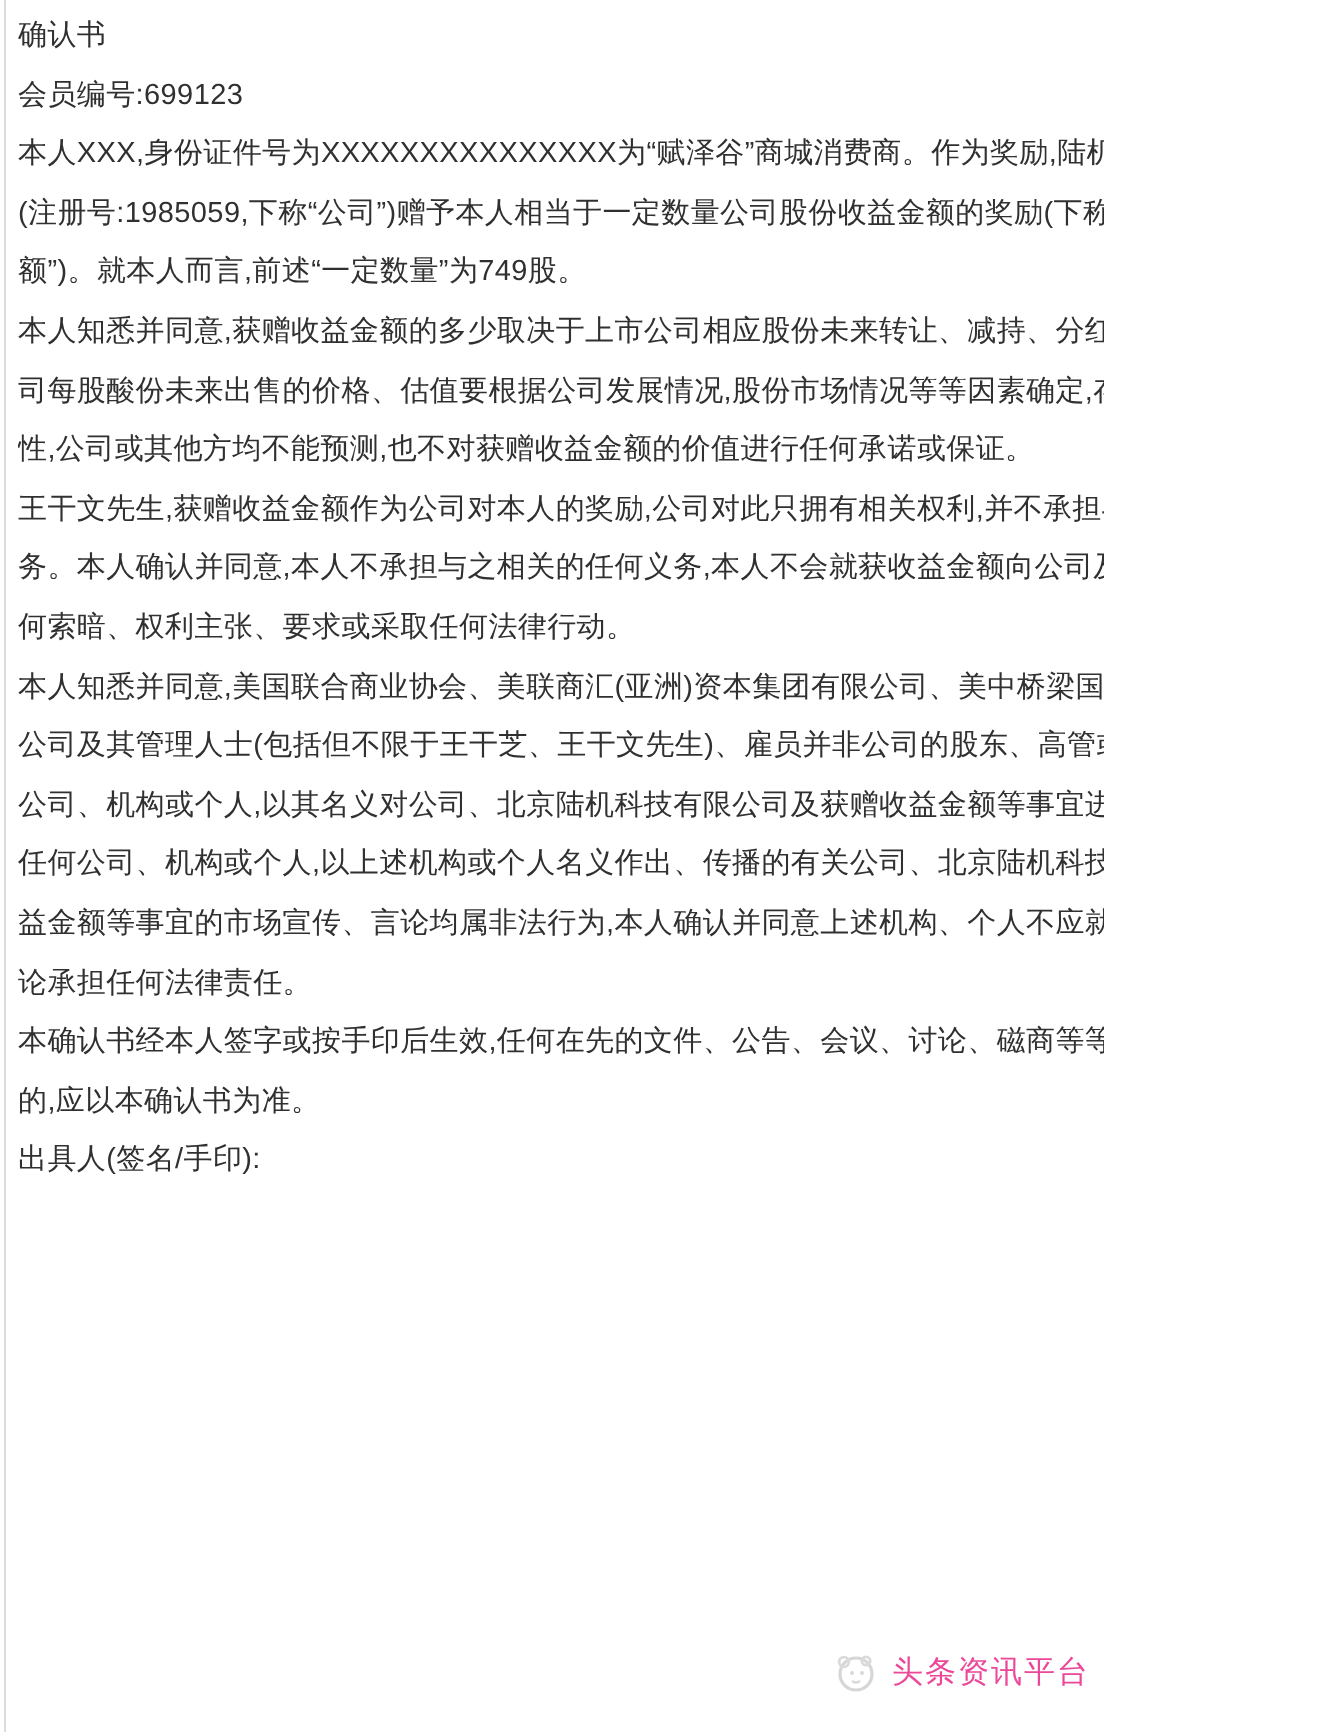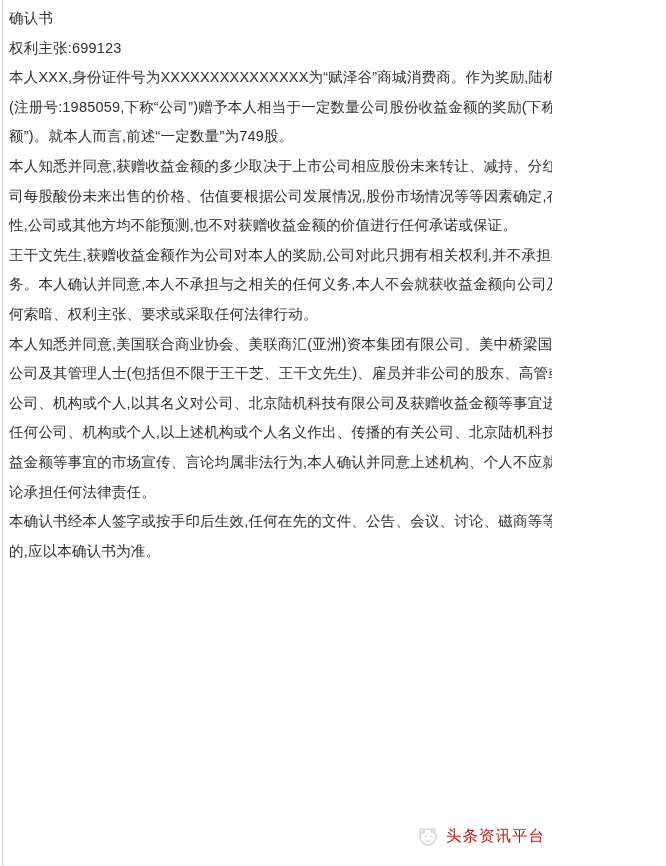--- a/index.html
+++ b/index.html
@@ -44,58 +44,59 @@
     font-weight: normal;
   }
   .watermark {
     position: absolute;
     right: 11px;
     top: 823px;
     height: 26px;
     display: flex;
     align-items: center;
     gap: 6px;
-    color: #b91c1c;
+    color: #ec4899;
     font-size: 15.5px;
     letter-spacing: 1px;
     text-shadow: 0 0 1px #ffffff;
     user-select: none;
   }
   .watermark svg {
     display: block;
   }
 </style>
 </head>
 <body>
 
 <div class="page">
   <div class="left-rule"></div>
 
   <div class="content">
     <div class="line title">确认书</div>
-    <div class="line">权利主张:699123</div>
+    <div class="line">会员编号:699123</div>
 
     <div class="para">本人XXX,身份证件号为XXXXXXXXXXXXXXX为“赋泽谷”商城消费商。作为奖励,陆机科技国际控股有限公司
 (注册号:1985059,下称“公司”)赠予本人相当于一定数量公司股份收益金额的奖励(下称“获赠收益金
 额”)。就本人而言,前述“一定数量”为749股。</div>
     <div class="para">本人知悉并同意,获赠收益金额的多少取决于上市公司相应股份未来转让、减持、分红所得的多少,上市公
 司每股酸份未来出售的价格、估值要根据公司发展情况,股份市场情况等等因素确定,存在一定的不确定
 性,公司或其他方均不能预测,也不对获赠收益金额的价值进行任何承诺或保证。</div>
     <div class="para">王干文先生,获赠收益金额作为公司对本人的奖励,公司对此只拥有相关权利,并不承担与之相关的任何义
 务。本人确认并同意,本人不承担与之相关的任何义务,本人不会就获收益金额向公司及其关联公司提出任
 何索暗、权利主张、要求或采取任何法律行动。</div>
     <div class="para">本人知悉并同意,美国联合商业协会、美联商汇(亚洲)资本集团有限公司、美中桥梁国际商务(北京)有限
 公司及其管理人士(包括但不限于王干芝、王干文先生)、雇员并非公司的股东、高管或雇员,未授权任何
 公司、机构或个人,以其名义对公司、北京陆机科技有限公司及获赠收益金额等事宜进行宣传或发表言论,
 任何公司、机构或个人,以上述机构或个人名义作出、传播的有关公司、北京陆机科技有限公司及获膳收
 益金额等事宜的市场宣传、言论均属非法行为,本人确认并同意上述机构、个人不应就该等市场宣传、言
 论承担任何法律责任。</div>
     <div class="para">本确认书经本人签字或按手印后生效,任何在先的文件、公告、会议、讨论、磁商等等与本确认书不一致
 的,应以本确认书为准。</div>
 
+    <div class="line">出具人(签名/手印):</div>
   </div>
 
   <div class="watermark">
     <svg width="24" height="24" viewBox="0 0 24 24">
       <circle cx="12" cy="13" r="8" fill="none" stroke="#d6d6d6" stroke-width="1.6"></circle>
       <circle cx="6" cy="7" r="2.4" fill="none" stroke="#dadada" stroke-width="1.4"></circle>
       <circle cx="17" cy="6.5" r="2.1" fill="none" stroke="#dadada" stroke-width="1.4"></circle>
       <circle cx="10" cy="12.5" r="1" fill="#d9d9d9"></circle>
       <circle cx="15" cy="12.5" r="1" fill="#d9d9d9"></circle>
       <path d="M10 16.5 q2 1.5 4 0" fill="none" stroke="#d9d9d9" stroke-width="1.2"></path>

